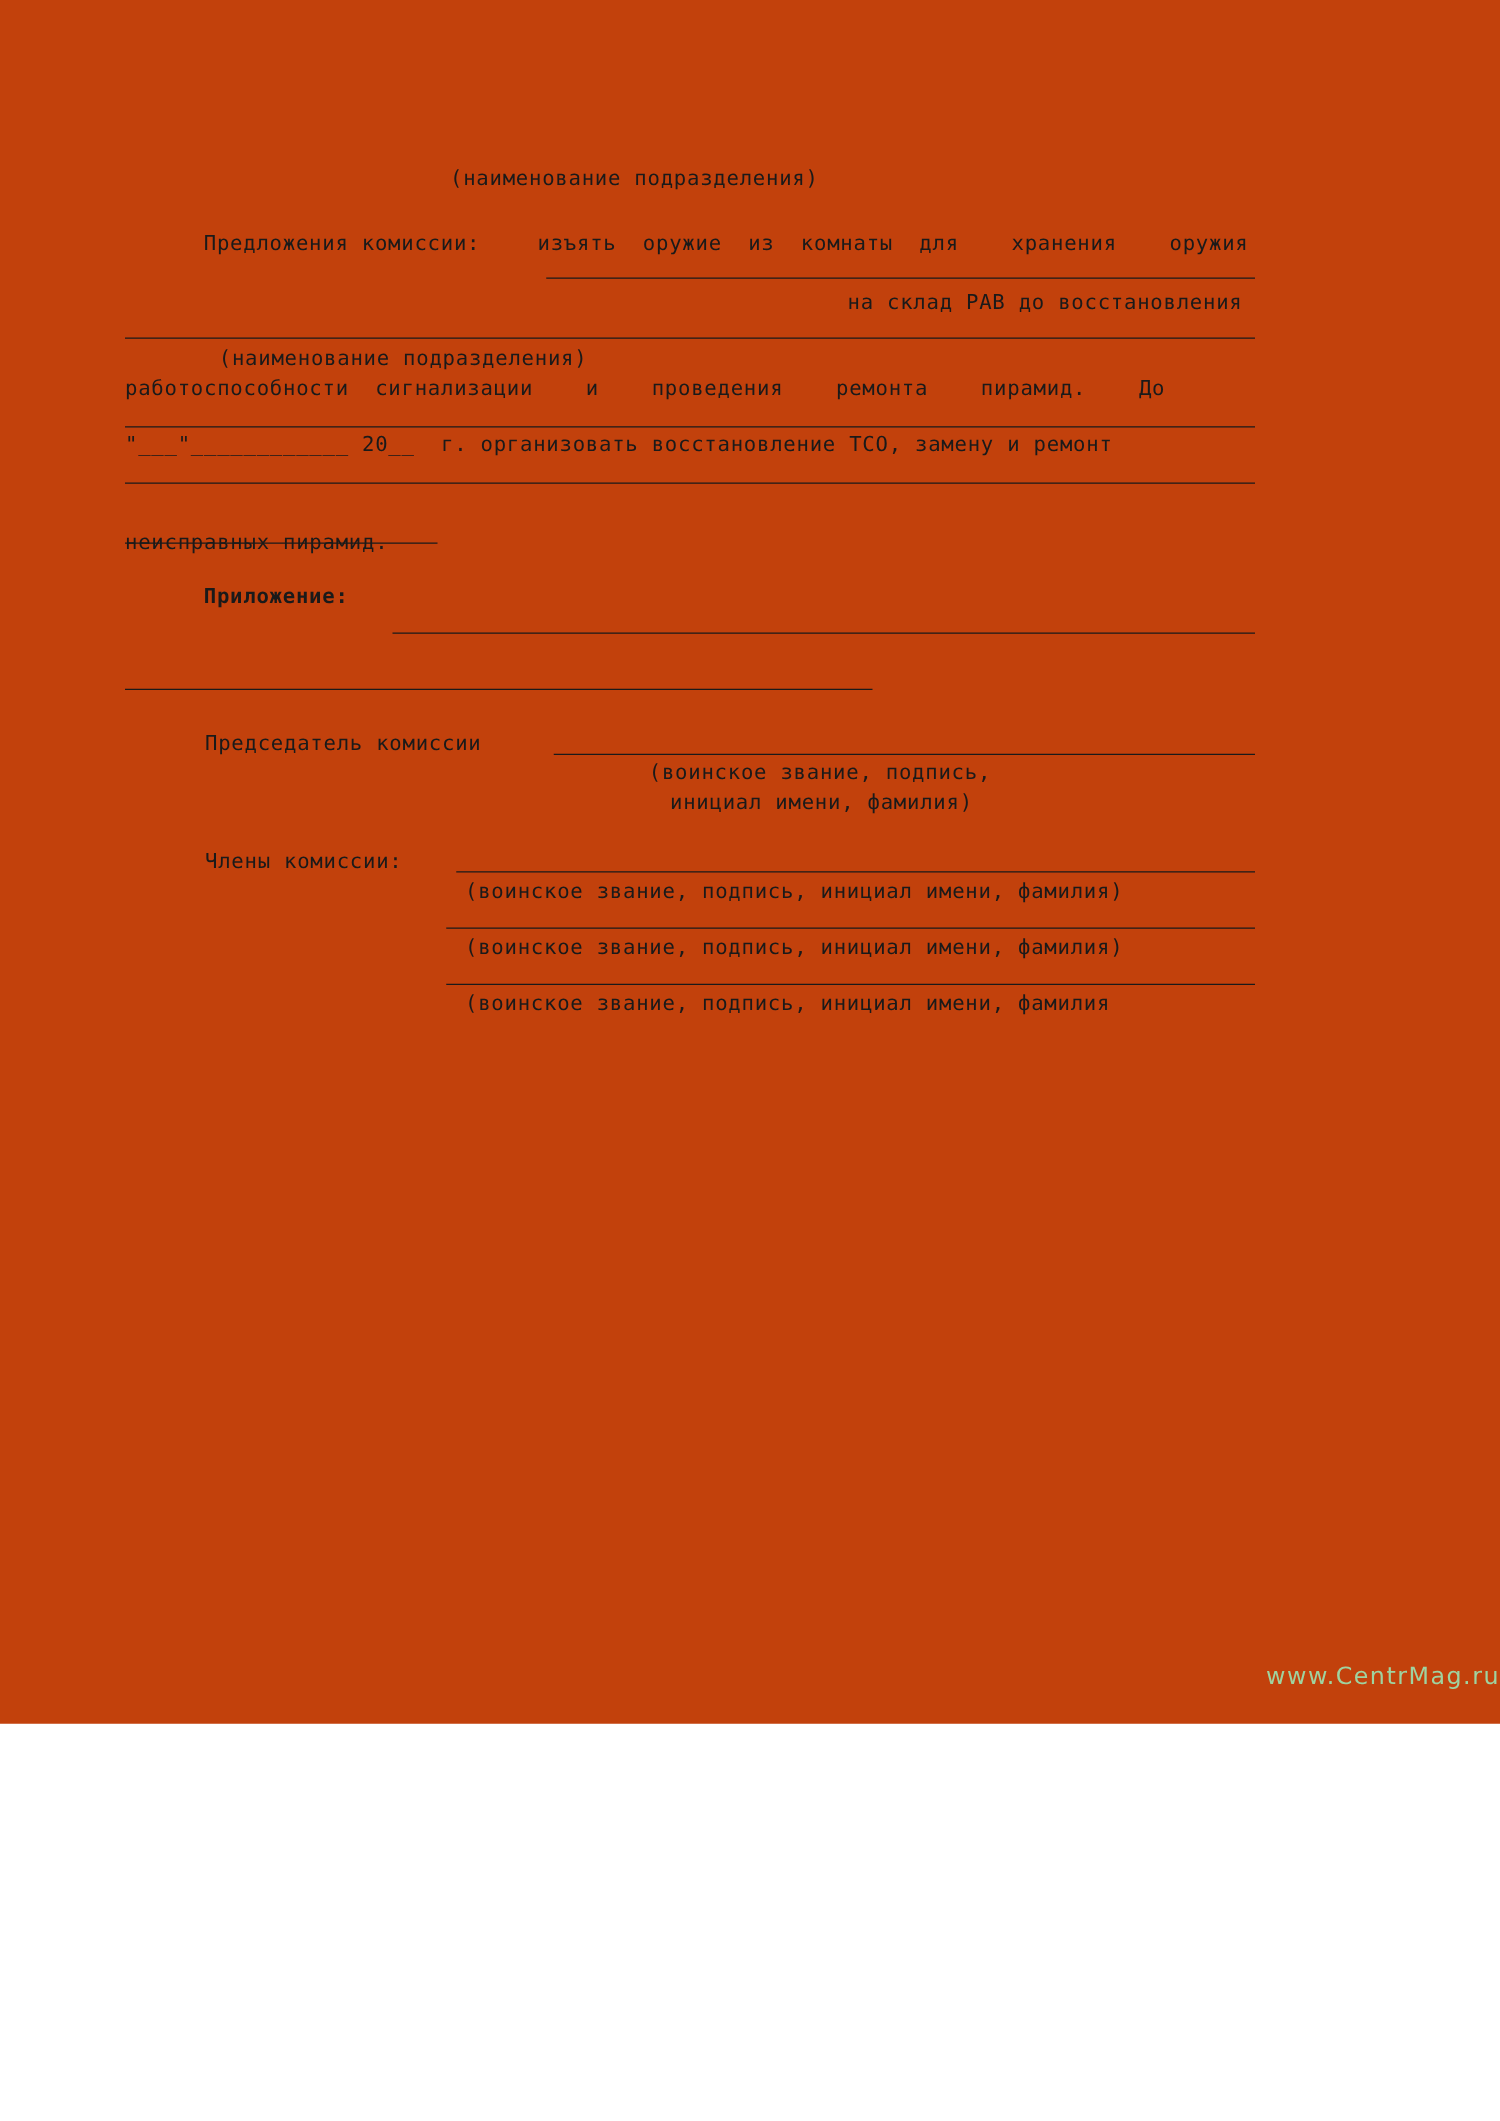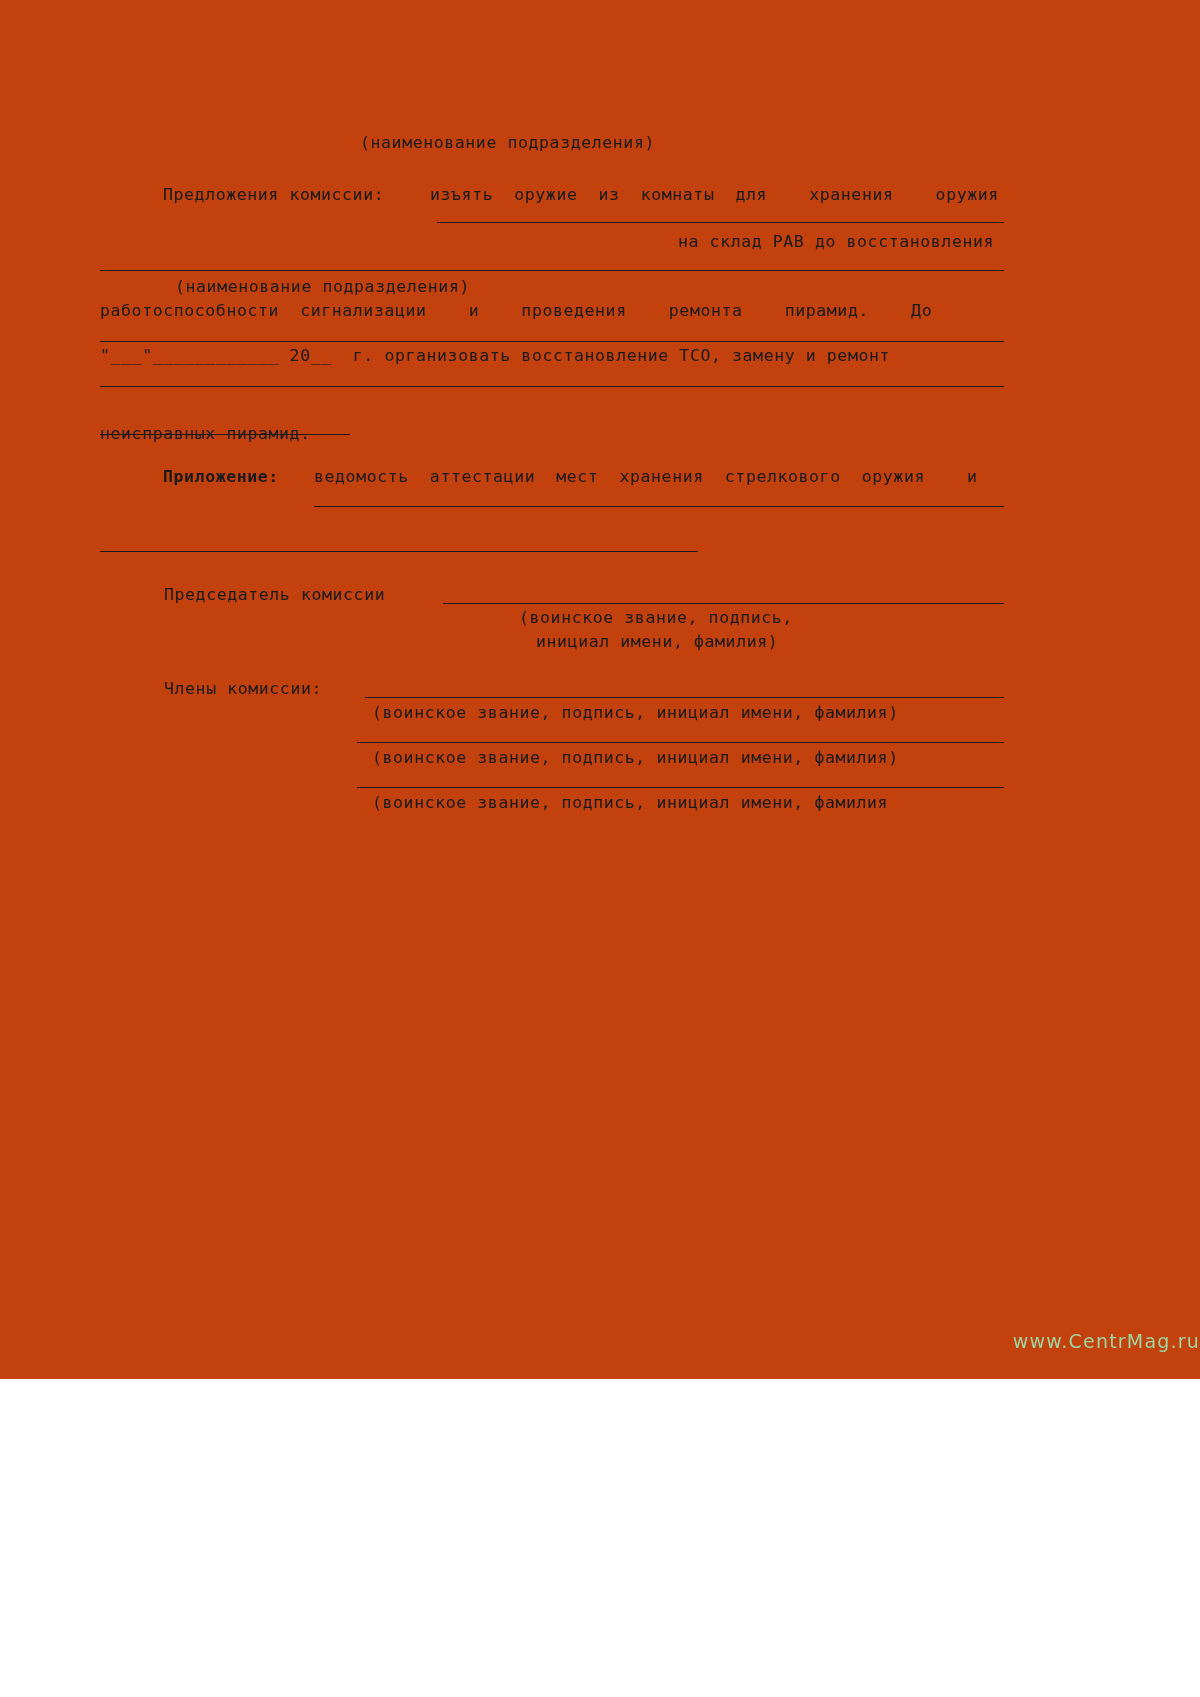--- a/index.html
+++ b/index.html
@@ -69,21 +69,20 @@
   <div class="abs" style="left:100px; top:301px;">работоспособности  сигнализации    и    проведения    ремонта    пирамид.    До</div>
   <div class="hr" style="left:100px; top:341px; width:904px;"></div>
 
   <div class="abs" style="left:100px; top:346px;">"___"____________ 20__  г. организовать восстановление ТСО, замену и ремонт</div>
   <div class="hr" style="left:100px; top:386px; width:904px;"></div>
 
   <div class="abs" style="left:100px; top:396px;margin-top:28px;">неисправных пирамид.</div>
   <div class="hr" style="left:100px; top:434px; width:250px;"></div>
 
   <div class="abs" style="left:163px; top:467px;font-weight:bold;">Приложение:</div>
-  <div class="abs" style="left:314px; top:467px;">ведомость  аттестации  мест  хранения  стрелкового  оружия    и</div>
   <div class="hr" style="left:314px; top:506px; width:690px;"></div>
 
   <div class="hr" style="left:100px; top:551px; width:598px;"></div>
 
   <div class="abs" style="left:164px; top:585px;">Председатель комиссии</div>
   <div class="hr" style="left:443px; top:603px; width:561px;"></div>
   <div class="abs" style="left:519px; top:608px;">(воинское звание, подпись,</div>
   <div class="abs" style="left:536px; top:632px;">инициал имени, фамилия)</div>
 
   <div class="abs" style="left:164px; top:679px;">Члены комиссии:</div>

